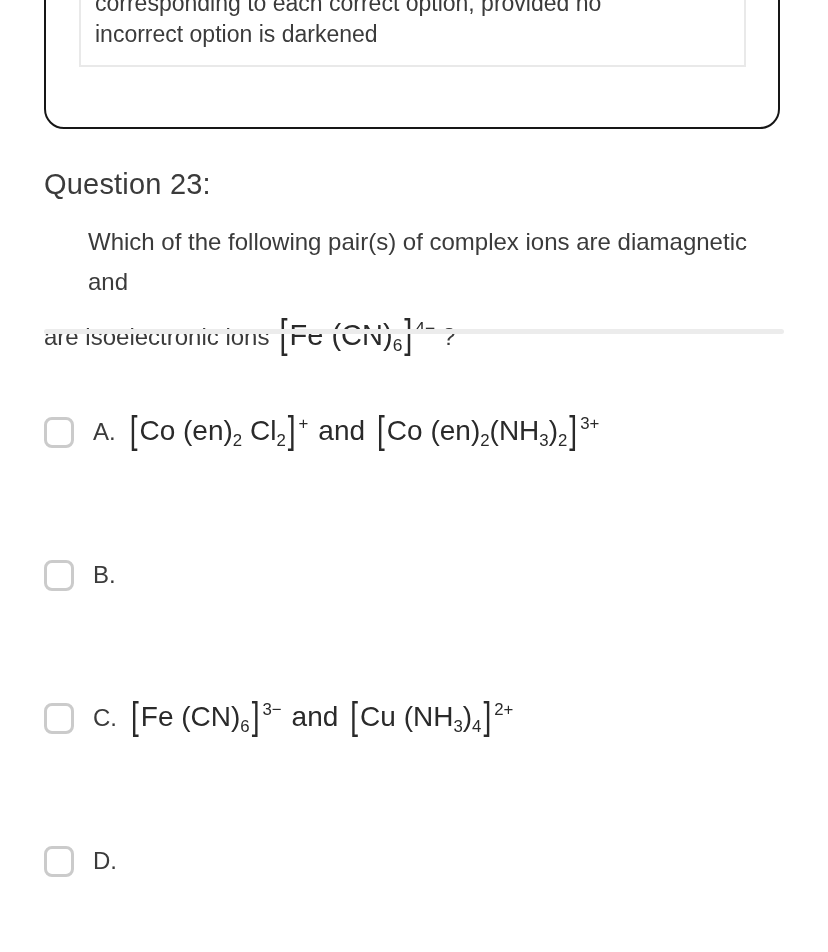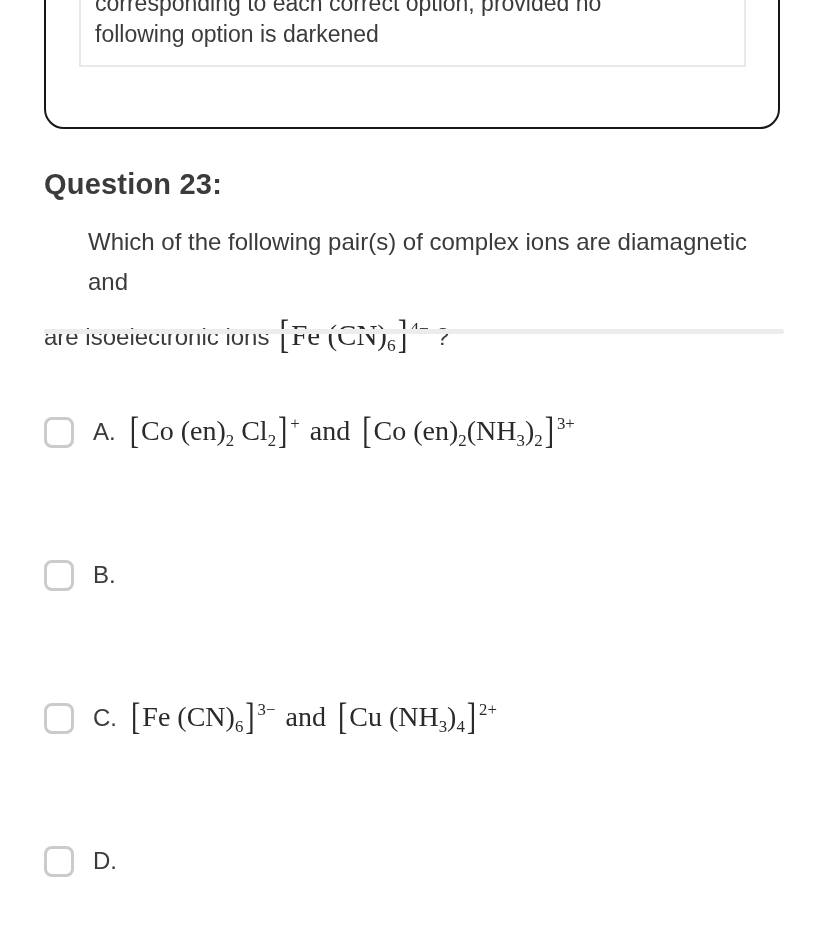--- a/index.html
+++ b/index.html
@@ -30,21 +30,21 @@
     padding: 12px 16px 0 14px;
     font-size: 23px;
     line-height: 31px;
     color: var(--text, #3b3b3b);
   }
 
   .q-title {
     position: absolute;
     left: 44px; top: 168px;
     font-size: 29px;
-    font-weight: bold;
+    font-weight: normal;
     color: var(--text, #3b3b3b);
     letter-spacing: 0.2px;
   }
 
   .q-text {
     position: absolute;
     left: 44px; top: 222px;
     width: 744px;
     color: var(--text, #3b3b3b);
     font-size: 24px;
@@ -84,21 +84,21 @@
   }
   .opt-letter {
     font-size: 24px;
     color: var(--text, #3b3b3b);
     margin-right: 12px;
     flex: 0 0 auto;
   }
 
   
   .formula {
-    font-family: Liberation Serif, serif;
+    font-family: Liberation Sans, sans-serif;
     color: var(--formula, #2a2a2a);
     font-size: 28px;
     white-space: nowrap;
     text-align: center;
   }
   .q-text .formula { font-size: 29px; margin-left: 8px; }
   .formula .br {
     display: inline-block;
     transform: scaleY(1.38);
     transform-origin: 50% 55%;
@@ -118,21 +118,21 @@
   .q-suffix { margin-left: 7px; color: var(--text, #3b3b3b); font-size: 24px; }
 </style>
 </head>
 <body>
 
 <div class="stage">
 
   <div class="top-card">
     <div class="notice">
       <div>corresponding to each correct option, provided no</div>
-      <div>following option is darkened</div>
+      <div>incorrect option is darkened</div>
     </div>
   </div>
 
   <div class="q-title">Question 23:</div>
 
   <div class="q-text">
     <div class="q-line1">Which of the following pair(s) of complex ions are diamagnetic and</div>
     <div class="q-line2">
       <span>are isoelectronic ions</span><span class="formula"><span class="br">[</span><span>Fe (CN)</span><span class="sub">6</span><span class="br">]</span><span class="sup">4−</span></span><span class="q-suffix">?</span>
     </div>

